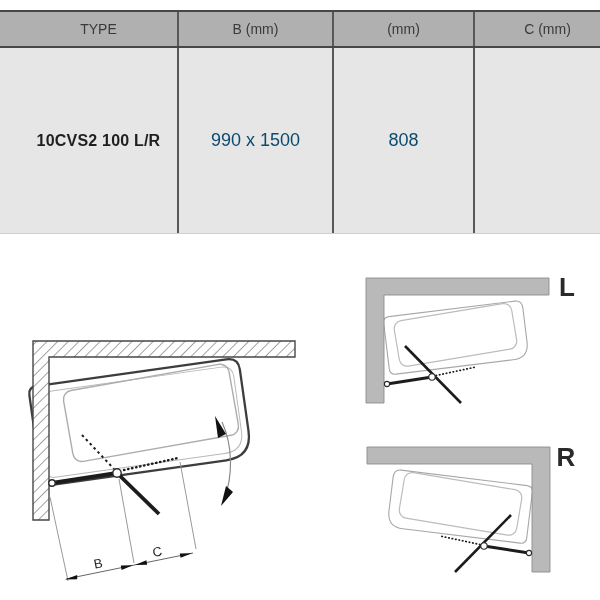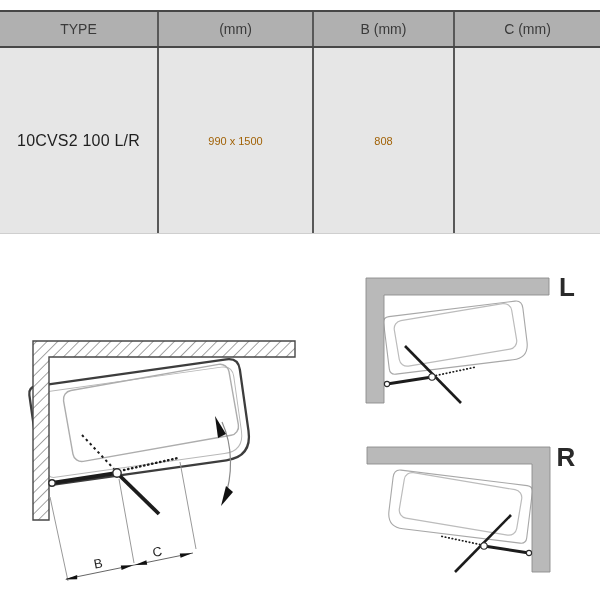--- a/index.html
+++ b/index.html
@@ -2,46 +2,46 @@
 <html><head>
 <meta charset="utf-8">
 <style>
   html,body{margin:0;padding:0;background:#ffffff;}
   .page{position:relative;width:600px;height:600px;background:#ffffff;overflow:hidden;
         font-family:"Liberation Sans", sans-serif;}
 
   
   .spec-table{position:absolute;top:10px;left:0;width:600px;
               border-top:2px solid #474747;}
-  .trow{display:grid;grid-template-columns:159px 155px 141px 145px;}
+  .trow{display:grid;grid-template-columns:159px 155px 141px 145px;padding-left:20px;}
   .thead{background:#b0b0b0;border-bottom:2px solid #474747;height:34px;}
   .tbody{background:#e6e6e6;height:185px;border-bottom:1px solid #cfcfcf;}
   .tcell{display:flex;align-items:center;justify-content:center;
          border-right:2px solid #585858;overflow:hidden;}
   .tcell.lastcol{border-right:none;}
   .th{font-size:14px;color:#3a3a3a;}
-  .td{font-size:11px;color:#a16207;}
-  .td.typeval{font-size:16px;font-weight:normal;color:#1f1f1f;letter-spacing:.2px;text-align:right;}
+  .td{font-size:18px;color:#0c4a6e;}
+  .td.typeval{font-size:16px;font-weight:bold;color:#1f1f1f;letter-spacing:.2px;text-align:right;}
 
   
   .drawings{position:absolute;top:250px;left:0;}
   text{font-family:"Liberation Sans", sans-serif;}
   .dimlabel{font-size:13px;fill:#222222;}
   .variantlabel{font-size:26px;font-weight:bold;fill:#2a2a2a;}
 </style>
 </head>
 <body>
 
 <div class="page">
 
   <div class="spec-table">
     <div class="trow thead">
       <div class="tcell th">TYPE</div>
+      <div class="tcell th">B (mm)</div>
       <div class="tcell th">(mm)</div>
-      <div class="tcell th">B (mm)</div>
       <div class="tcell th lastcol">C (mm)</div>
     </div>
     <div class="trow tbody">
       <div class="tcell td typeval">10CVS2 100 L/R</div>
       <div class="tcell td">990 x 1500</div>
       <div class="tcell td">808</div>
     </div>
   </div>
 
   <svg class="drawings" width="600" height="350" viewBox="0 0 600 350">

